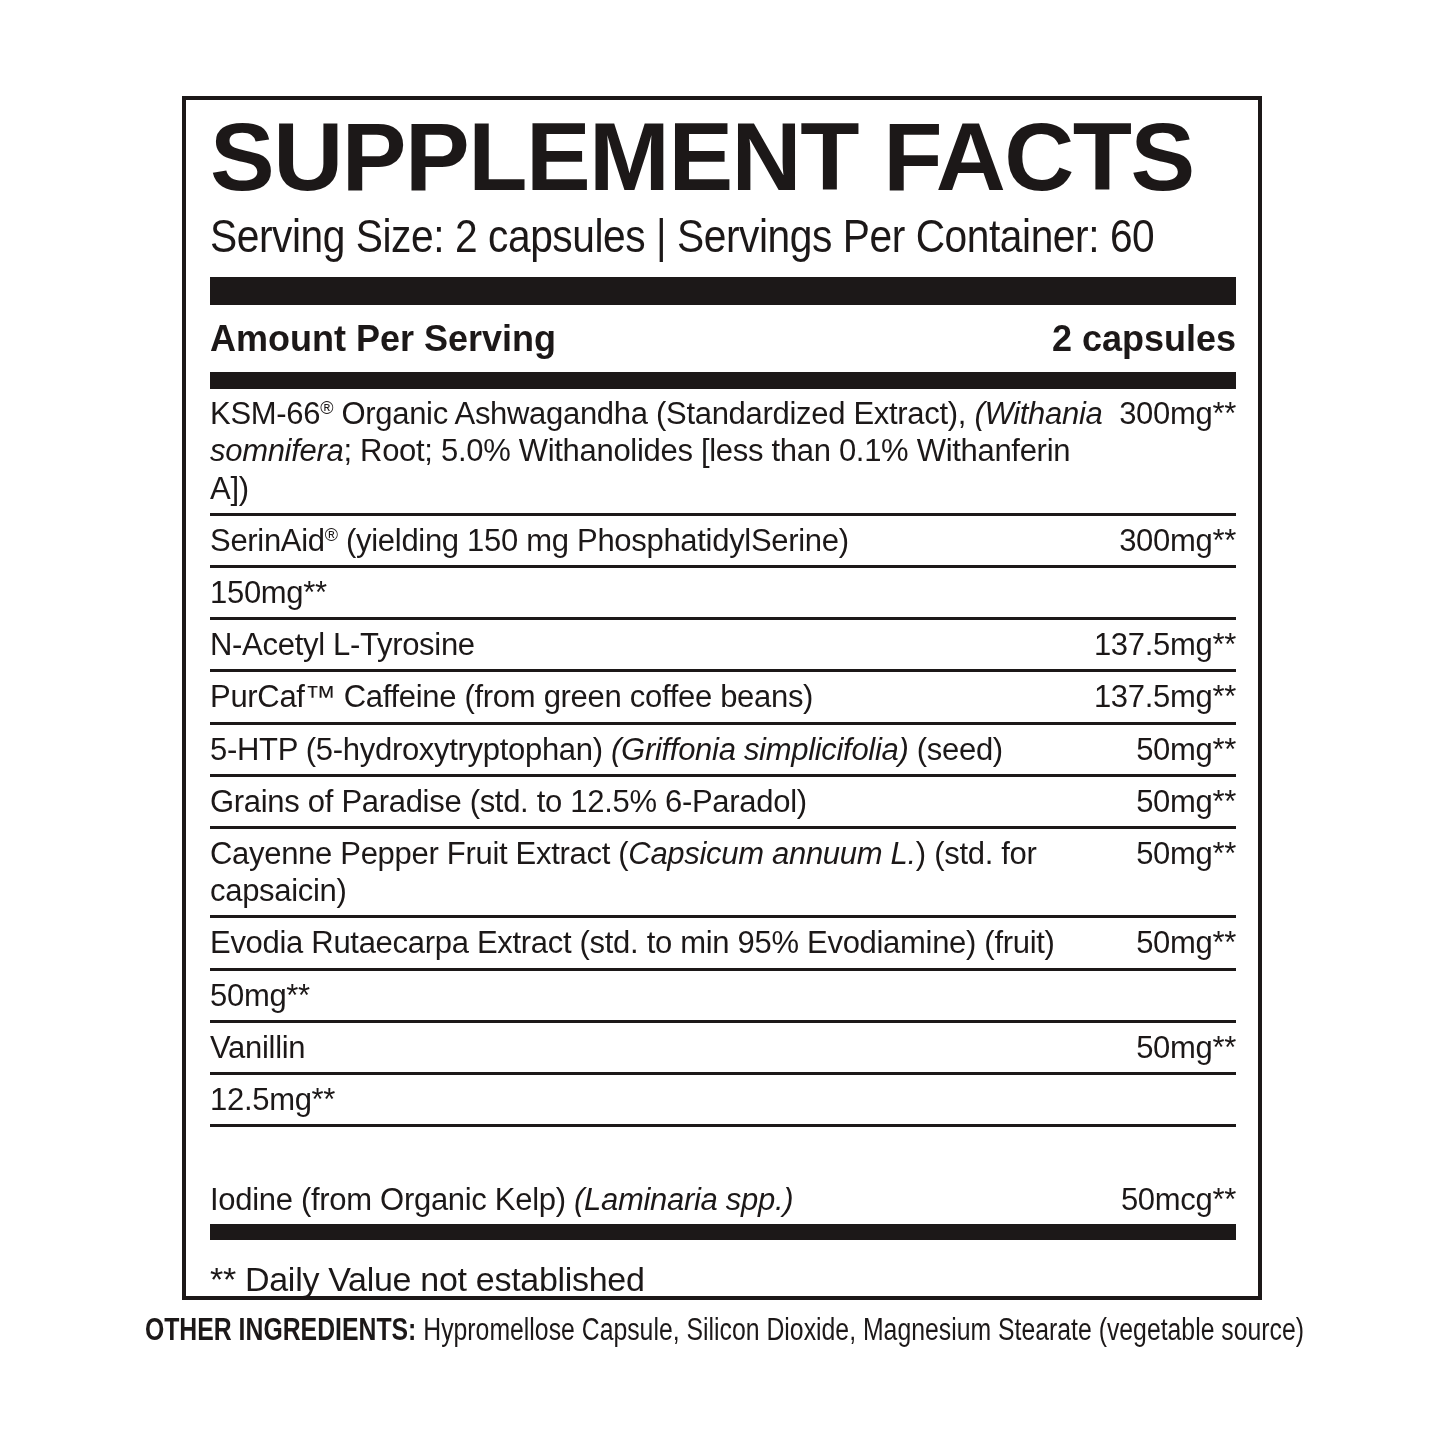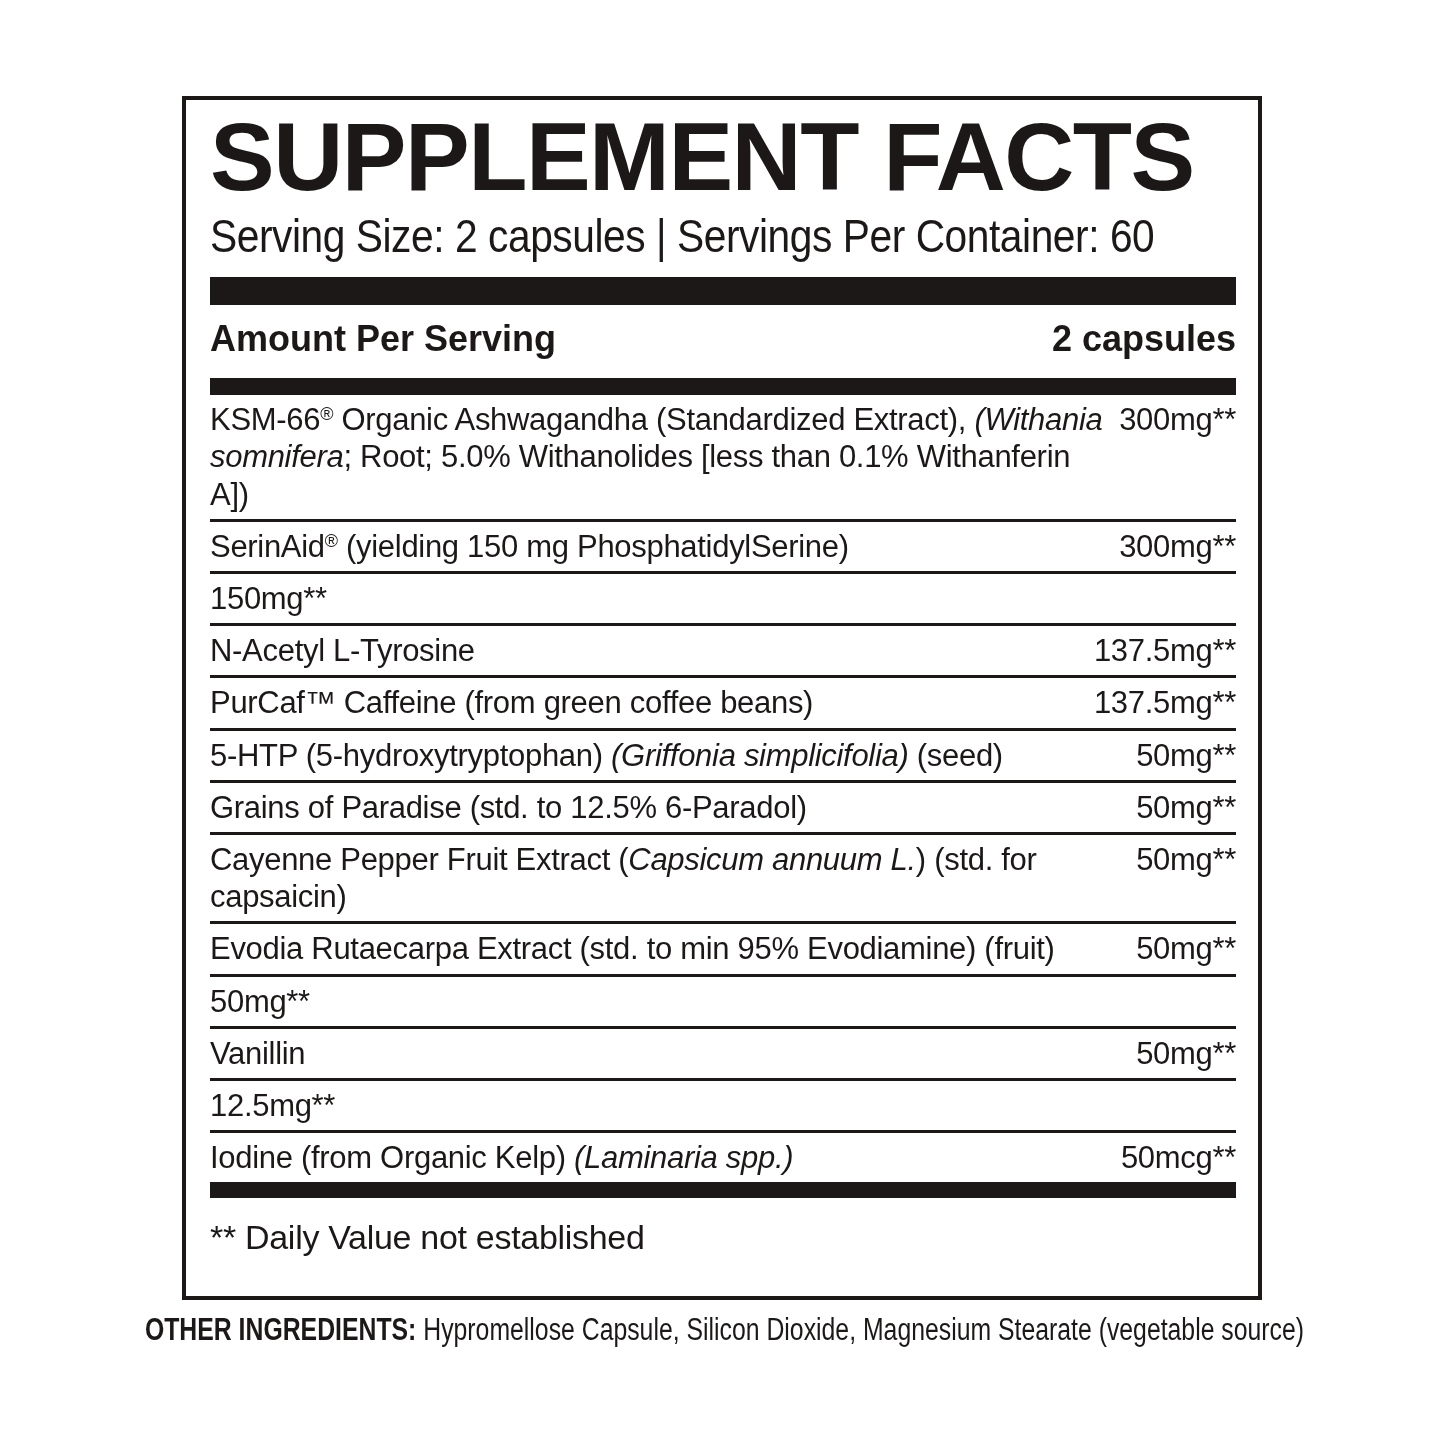--- a/index.html
+++ b/index.html
@@ -45,34 +45,34 @@
   .bar-thick { height: 28px; margin-top: 14px; }
   .bar-mid { height: 17px; }
   .bar-bottom { height: 16px; }
   .hdr {
     display: flex;
     justify-content: space-between;
     align-items: baseline;
     font-weight: bold;
     font-size: 36px;
     line-height: 1.2;
-    margin: 12px 0 18px 0;
+    margin: 12px 0 12px 0;
   }
   .rows { width: 100%; }
   .row {
     display: flex;
     justify-content: space-between;
     align-items: flex-start;
     gap: 16px;
     padding: 6px 0 6px 0;
     border-bottom: 3px solid var(--ink);
     font-size: 31px;
     line-height: 1.2;
   }
-  .row:last-child { border-bottom: none; }
+  .row:last-child { border-bottom: none; margin-top: 48px; }
   .row-name { flex: 1 1 auto; letter-spacing: -0.3px; }
   .row-amt { white-space: nowrap; letter-spacing: -0.3px; }
   .it { font-style: italic; }
   .reg-sup {
     font-size: 58%;
     vertical-align: baseline;
     position: relative;
     top: -0.55em;
     line-height: 0;
   }

